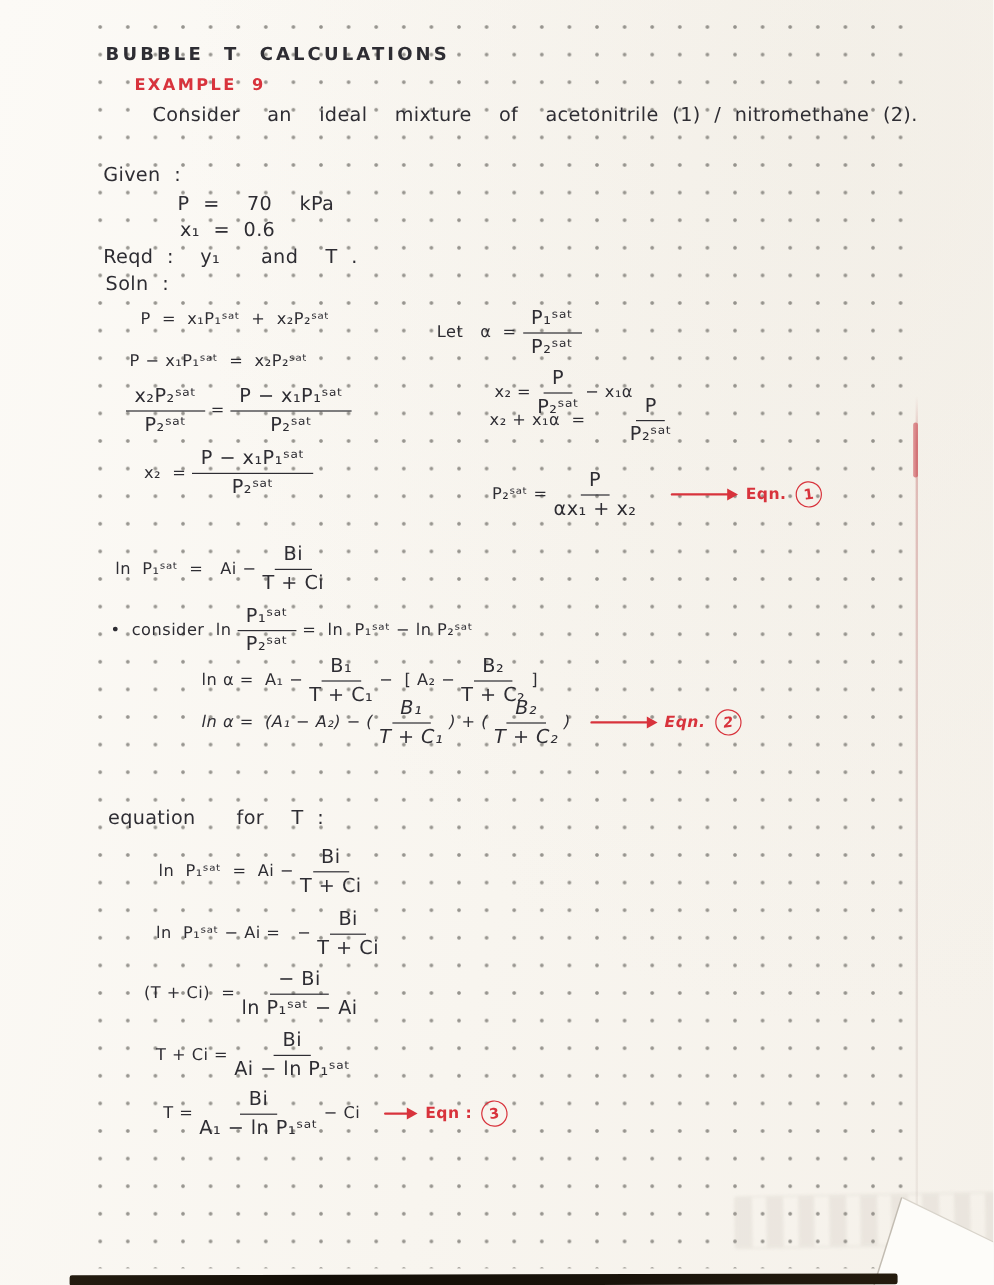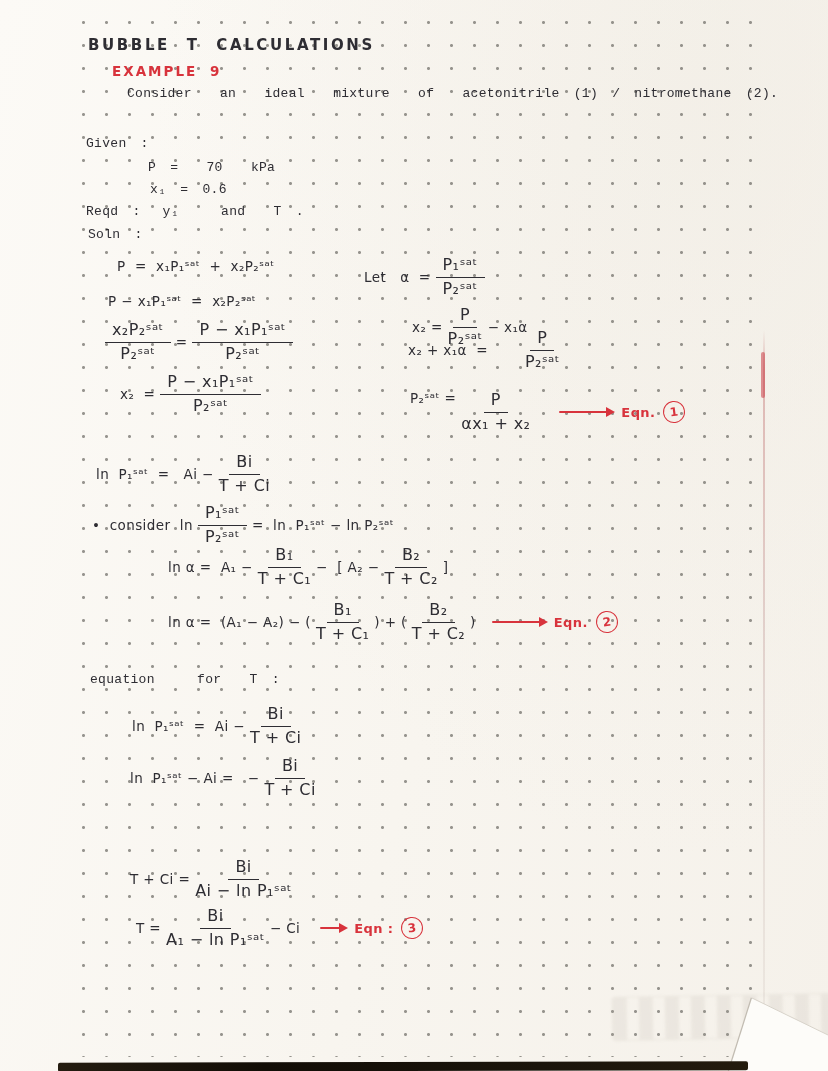--- a/index.html
+++ b/index.html
@@ -17,21 +17,21 @@
     position:absolute;left:64px;top:2px;right:66px;bottom:14px;
     background-image:radial-gradient(circle,#75736d 1.1px, rgba(0,0,0,0) 1.9px);
     background-size:23px 23px;
     background-position:8px 9px;
     opacity:.75;
   }
   .txt{position:absolute;white-space:pre;}
   .title{font-size:15px;font-weight:bold;letter-spacing:2.6px;word-spacing:9px;}
   .red{color:#d8333c;margin-left:24px;}
   .example{font-size:13.5px;font-weight:bold;letter-spacing:2px;word-spacing:6px;}
-  .body-line{font-size:13px;word-spacing:6px;letter-spacing:.3px;font-family:Liberation Mono, monospace;}
+  .body-line{font-size:16px;word-spacing:6px;letter-spacing:.3px;}
   .eq{
     position:absolute;display:flex;align-items:center;
     font-size:13.5px;letter-spacing:.4px;white-space:pre;
   }
   .eq .mt{white-space:pre;}
   .frac{
     display:inline-flex;flex-direction:column;align-items:center;
     margin:0 5px;font-size:16px;line-height:1.3;text-align:center;
   }
   .frac .num{padding:0 7px 1px;border-bottom:1.5px solid #2e2d33;}
@@ -91,43 +91,44 @@
 
   <div class="eq" style="left:117px;top:258px;"><span class="mt">P  =  x₁P₁ˢᵃᵗ  +  x₂P₂ˢᵃᵗ</span></div>
   <div class="eq" style="left:108px;top:293px;"><span class="mt">P − x₁P₁ˢᵃᵗ  =  x₂P₂ˢᵃᵗ</span></div>
   <div class="eq" style="left:100px;top:320px;"><span class="frac"><span class="num">x₂P₂ˢᵃᵗ</span><span class="den">P₂ˢᵃᵗ</span></span><span class="mt">=</span><span class="frac"><span class="num">P − x₁P₁ˢᵃᵗ</span><span class="den">P₂ˢᵃᵗ</span></span></div>
   <div class="eq" style="left:120px;top:372px;"><span class="mt">x₂  =</span><span class="frac"><span class="num">P − x₁P₁ˢᵃᵗ</span><span class="den">P₂ˢᵃᵗ</span></span></div>
 
   <div class="eq" style="left:364px;top:255px;"><span class="mt">Let   α  =</span><span class="frac"><span class="num">P₁ˢᵃᵗ</span><span class="den">P₂ˢᵃᵗ</span></span></div>
   <div class="eq" style="left:412px;top:305px;"><span class="mt">x₂ =</span><span class="frac"><span class="num">P</span><span class="den">P₂ˢᵃᵗ</span></span><span class="mt">− x₁α</span></div>
   <div class="eq" style="left:408px;top:328px;gap:32px;"><span class="mt">x₂ + x₁α  =</span><span class="frac"><span class="num">P</span><span class="den">P₂ˢᵃᵗ</span></span></div>
   <div class="eq" style="left:410px;top:390px;">
-    <span style="display:inline-flex;align-items:flex-start;"><span class="mt">P₂ˢᵃᵗ =</span><span class="frac"><span class="num">P</span><span class="den">αx₁ + x₂</span></span></span>
+    <span style="display:inline-flex;align-items:center;"><span class="mt">P₂ˢᵃᵗ =</span><span class="frac"><span class="num">P</span><span class="den">αx₁ + x₂</span></span></span>
     <span class="eqn-tag" style="margin-left:24px;">
       <span class="arrow"></span>
       <span>Eqn.</span>
       <span class="circ">1</span>
     </span>
   </div>
 
   <div class="eq" style="left:96px;top:452px;"><span class="mt">ln  P₁ˢᵃᵗ  =   Ai −</span><span class="frac"><span class="num">Bi</span><span class="den">T + Ci</span></span></div>
   <div class="eq" style="left:92px;top:503px;"><span class="mt">•  consider  ln</span><span class="frac"><span class="num">P₁ˢᵃᵗ</span><span class="den">P₂ˢᵃᵗ</span></span><span class="mt">=  ln  P₁ˢᵃᵗ − ln P₂ˢᵃᵗ</span></div>
   <div class="eq" style="left:168px;top:545px;"><span class="mt">ln α =  A₁ −</span><span class="frac"><span class="num">B₁</span><span class="den">T + C₁</span></span><span class="mt">−  [ A₂ −</span><span class="frac"><span class="num">B₂</span><span class="den">T + C₂</span></span><span class="mt">]</span></div>
-  <div class="eq" style="left:168px;top:600px;">
+  <div class="eq" style="left:168px;top:580px;font-style:italic;">
     <span style="display:inline-flex;align-items:center;"><span class="mt">ln α =  (A₁ − A₂) − (</span><span class="frac"><span class="num">B₁</span><span class="den">T + C₁</span></span><span class="mt">) + (</span><span class="frac"><span class="num">B₂</span><span class="den">T + C₂</span></span><span class="mt">)</span></span>
     <span class="eqn-tag" style="margin-left:16px;">
       <span class="arrow"></span>
       <span>Eqn.</span>
       <span class="circ">2</span>
     </span>
   </div>
 
   <div class="txt body-line" style="left:90px;top:672px;">equation   for  T :</div>
   <div class="eq" style="left:132px;top:704px;"><span class="mt">ln  P₁ˢᵃᵗ  =  Ai −</span><span class="frac"><span class="num">Bi</span><span class="den">T + Ci</span></span></div>
   <div class="eq" style="left:130px;top:756px;"><span class="mt">ln  P₁ˢᵃᵗ − Ai =   −</span><span class="frac"><span class="num">Bi</span><span class="den">T + Ci</span></span></div>
+  <div class="eq" style="left:120px;top:806px;"><span class="mt">(T + Ci)  =</span><span class="frac"><span class="num">− Bi</span><span class="den">ln P₁ˢᵃᵗ − Ai</span></span></div>
   <div class="eq" style="left:130px;top:857px;"><span class="mt">T + Ci =</span><span class="frac"><span class="num">Bi</span><span class="den">Ai − ln P₁ˢᵃᵗ</span></span></div>
   <div class="eq" style="left:136px;top:906px;">
     <span style="display:inline-flex;align-items:center;"><span class="mt">T =</span><span class="frac"><span class="num">Bi</span><span class="den">A₁ − ln P₁ˢᵃᵗ</span></span><span class="mt">− Ci</span></span>
     <span class="eqn-tag" style="margin-left:20px;">
       <span class="arrow short"></span>
       <span>Eqn :</span>
       <span class="circ">3</span>
     </span>
   </div>
 

